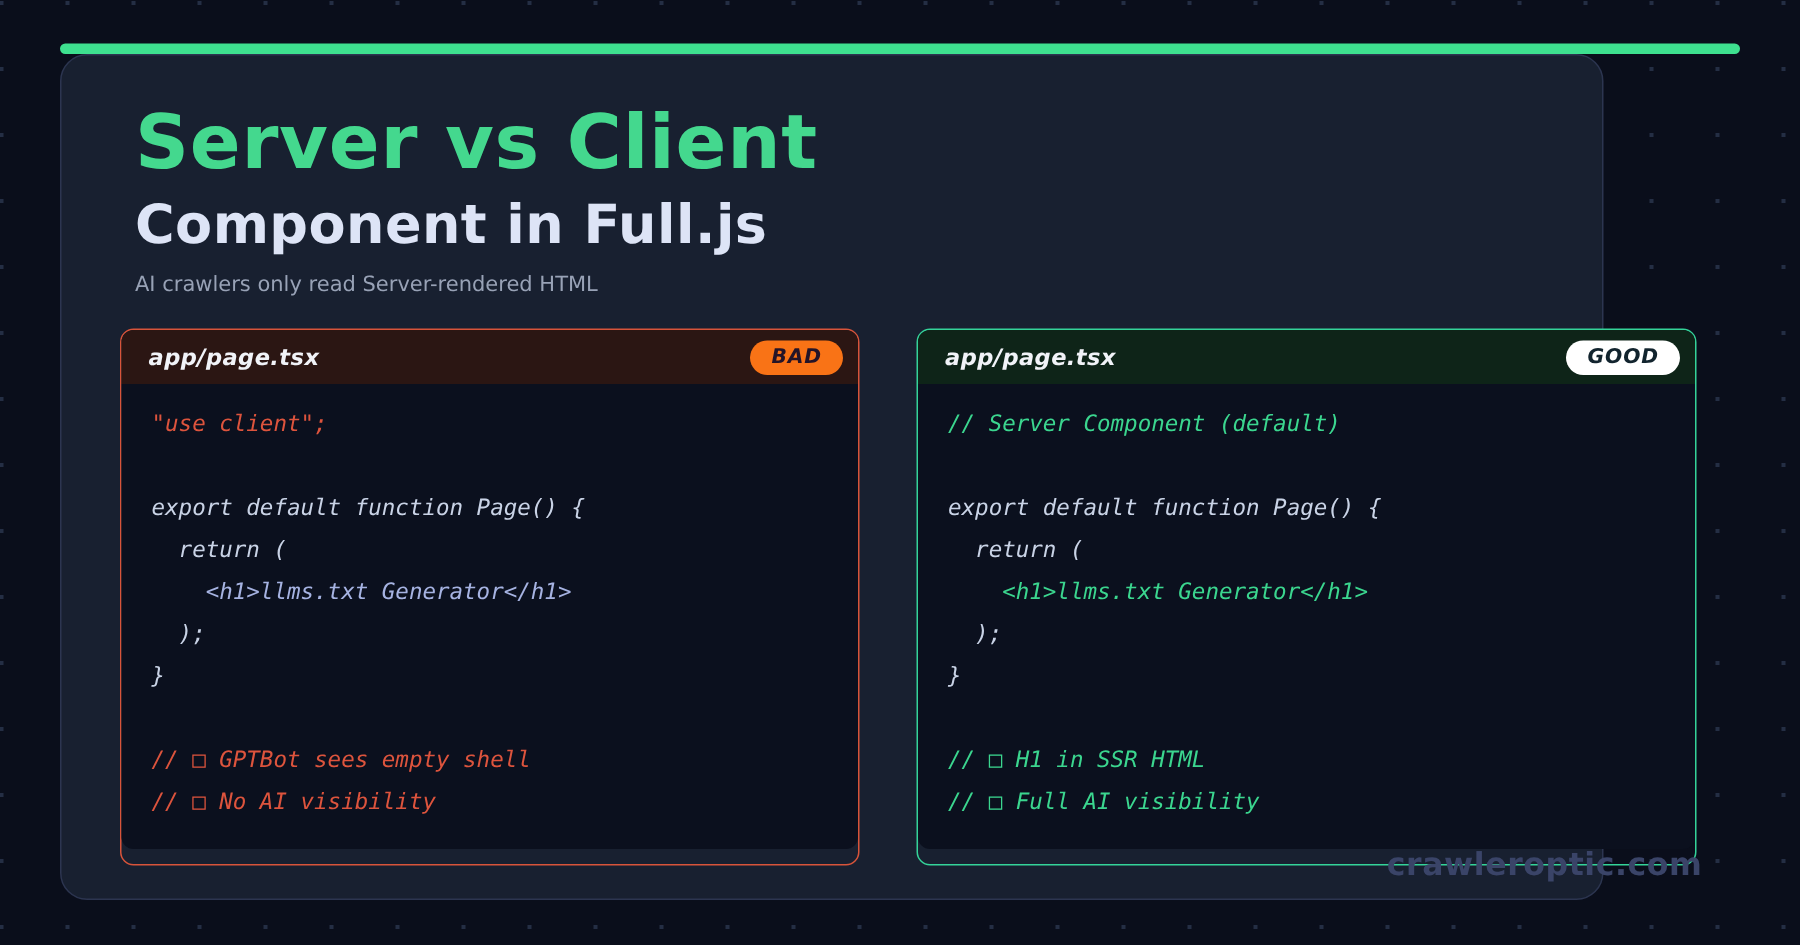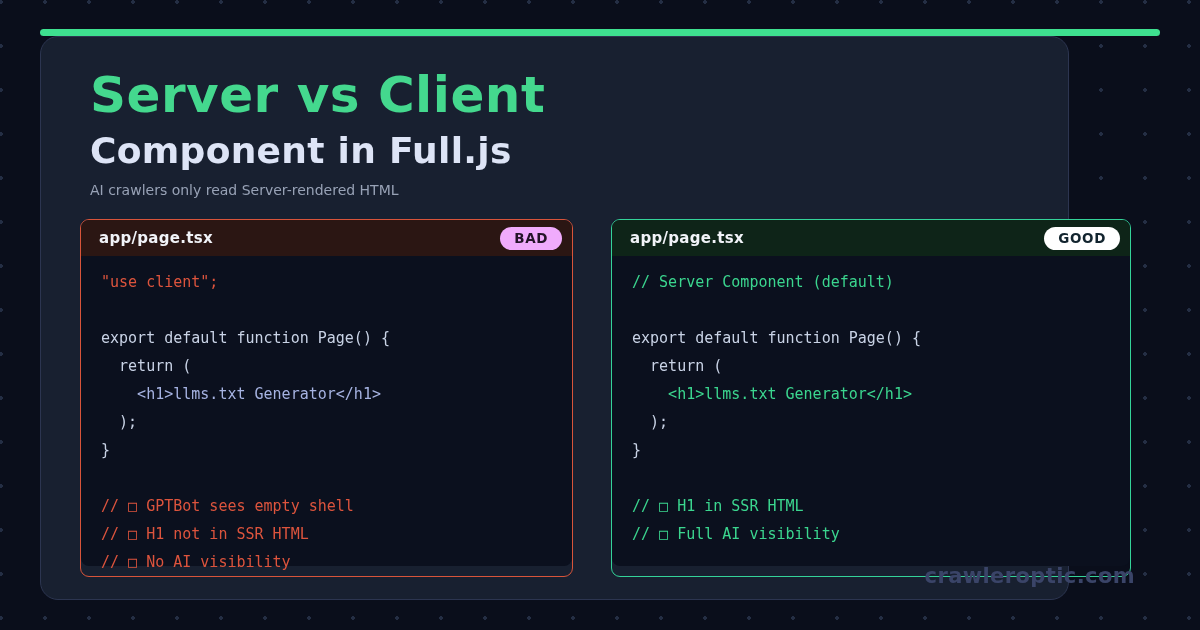--- a/index.html
+++ b/index.html
@@ -29,37 +29,37 @@
     color: #44d88e; font-size: 50px; font-weight: bold; line-height: 1.12;
     letter-spacing: 0.5px;
   }
   .page-subtitle {
     color: #dde4f6; font-size: 36px; font-weight: bold; line-height: 1.1;
     margin-top: 8px; letter-spacing: 0.3px;
   }
   .tagline { color: #98a2b6; font-size: 14px; margin-top: 11px; }
   .panels {
     position: absolute; left: 39px; top: 182px;
-    display: flex; gap: 38px; z-index: 2;
+    display: flex; gap: 38px; z-index: 2; font-style: italic;
   }
   .panel { position: relative; height: 358px; border-radius: 9px; }
   .panel-bad  { width: 493px; border: 1px solid #d8543a; }
   .panel-good { width: 520px; border: 1px solid #34d399; }
   .panel-header {
     height: 36px; display: flex; align-items: center;
     padding: 0 10px 0 18px; border-radius: 8px 8px 0 0;
   }
   .panel-bad  .panel-header { background: #2b1613; }
   .panel-good .panel-header { background: #0e2418; }
   .filename { color: #f1f3f8; font-size: 15px; font-weight: bold; letter-spacing: 0.3px; }
   .badge {
     margin-left: auto; padding: 3px 14px 4px; border-radius: 999px;
     font-size: 13.5px; font-weight: bold; letter-spacing: 0.6px;
   }
-  .badge-bad  { background: #f0abfc; color: #241428; }
+  .badge-bad  { background: #f97316; color: #241428; }
   .badge-good { background: #ffffff; color: #12242e; }
   .code-body {
     height: 310px; padding: 12px 18px 0 20px; background: #0b101e;
     border-radius: 0 0 8px 8px; overflow: visible;
     font-family: "DejaVu Sans Mono", "Liberation Mono", monospace;
     font-size: 15px; line-height: 28px;
   }
   .code-line { white-space: pre; height: 28px; }
   .code-line.plain { color: #c9d3e6; }
   .code-line.red   { color: #dd543d; }
@@ -93,21 +93,20 @@
         <div class="code-body">
             <div class="code-line red">"use client";</div>
             <div class="code-line plain"> </div>
             <div class="code-line plain">export default function Page() {</div>
             <div class="code-line plain">  return (</div>
             <div class="code-line blue">    &lt;h1&gt;llms.txt Generator&lt;/h1&gt;</div>
             <div class="code-line plain">  );</div>
             <div class="code-line plain">}</div>
             <div class="code-line plain"> </div>
             <div class="code-line red">// □ GPTBot sees empty shell</div>
-            <div class="code-line red">// □ H1 not in SSR HTML</div>
             <div class="code-line red">// □ No AI visibility</div>
           </div>
       </div>
 
       <div class="panel panel-good">
         <div class="panel-header">
           <span class="filename">app/page.tsx</span>
           <span class="badge badge-good">GOOD</span>
         </div>
         <div class="code-body">

